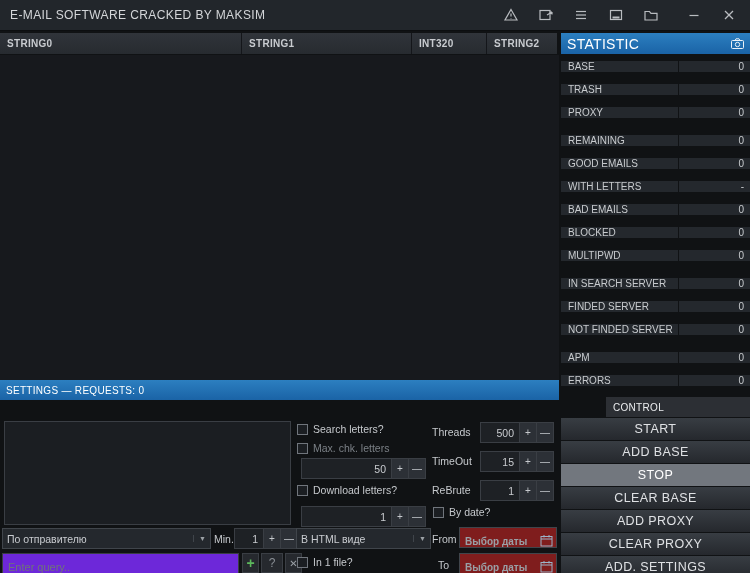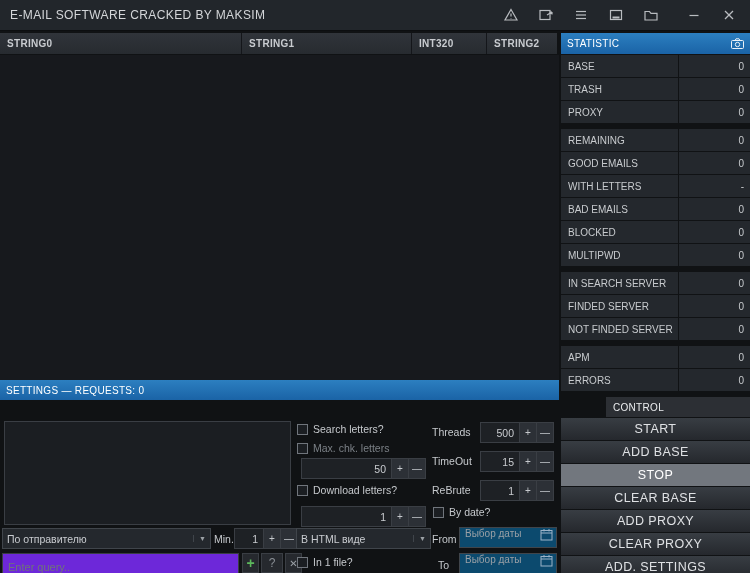--- a/index.html
+++ b/index.html
@@ -19,24 +19,24 @@
   
   .grid-header{position:absolute;left:0;top:33px;width:560px;height:21px;display:flex;}
   .col-h{background:linear-gradient(180deg,#30343a,#272b30);border-right:1px solid #14161a;
     font-size:10px;font-weight:bold;color:#c9ccd0;letter-spacing:.3px;
     display:flex;align-items:center;padding-left:7px;box-sizing:border-box;}
   .grid-body{position:absolute;left:0;top:55px;width:559px;height:341px;background:#17191d;}
 
   
   .right-panel{position:absolute;left:561px;top:33px;width:189px;}
   .panel-header{height:21px;background:linear-gradient(180deg,#2c7fc0,#1a63a6);
-    display:flex;align-items:center;font-size:10px;color:#fff;letter-spacing:.3px;
+    display:flex;align-items:center;font-size:14px;color:#fff;letter-spacing:.3px;
     padding:0 6px;box-sizing:border-box;}
   .panel-header .hd-text{flex:1;}
-  .stat-row{display:flex;margin-top:1px;height:22px;}
+  .stat-row{display:flex;margin-top:1px;height:22px;align-items:center;}
   .stat-row.group-gap{margin-top:6px;}
   .stat-label{width:117px;background:#24282d;color:#c8cbce;font-size:10px;
     display:flex;align-items:center;padding-left:7px;box-sizing:border-box;}
   .stat-value{flex:1;margin-left:1px;background:#24282d;color:#c8cbce;font-size:10px;
     display:flex;align-items:center;justify-content:flex-end;padding-right:6px;box-sizing:border-box;}
 
   
   .settings-bar{position:absolute;left:0;top:380px;width:559px;height:20px;
     background:linear-gradient(180deg,#2c7fc0,#1a63a6);color:#fff;font-size:10px;
     display:flex;align-items:center;padding-left:6px;box-sizing:border-box;letter-spacing:.3px;}
@@ -62,22 +62,22 @@
   .stepper-value{background:#1e2125;border:1px solid #3a3e44;box-sizing:border-box;
     color:#c9ccd0;font-size:10.5px;display:flex;align-items:center;justify-content:flex-end;
     padding-right:5px;}
   .stepper-btn{width:17px;background:#2c3036;border:1px solid #3a3e44;border-left:none;
     box-sizing:border-box;color:#c6c9cd;font-size:10px;display:flex;align-items:center;
     justify-content:center;cursor:pointer;overflow:hidden;}
   .cb{position:absolute;display:flex;align-items:flex-end;cursor:pointer;}
   .cb-box{width:11px;height:11px;background:#1b1e22;border:1px solid #70757c;box-sizing:border-box;}
   .cb-text{margin-left:5px;font-size:10.5px;color:#c6c9cd;white-space:nowrap;}
   .cb.dim .cb-text{color:#7b8086;}
-  .datefield{position:absolute;display:flex;align-items:flex-start;background:#0c4a6e;
-    border:1px solid #40454b;box-sizing:border-box;padding:0 3px 0 5px;cursor:pointer;}
+  .datefield{position:absolute;display:flex;align-items:flex-end;background:#7f1d1d;
+    border:1px solid #40454b;box-sizing:border-box;padding:0 3px 0 5px;cursor:pointer;font-weight:bold;}
   .df-text{flex:1;font-size:10px;color:#9aa0a6;white-space:nowrap;overflow:hidden;}
   .query-input{position:absolute;left:2px;top:136px;width:237px;height:28px;
     background:#6d28d9;border:1px solid #3a3e44;box-sizing:border-box;color:#c9ccd0;
     font-size:11px;font-family:"Liberation Sans",sans-serif;padding:0 5px;outline:none;}
   .query-input::placeholder{color:#6f747a;}
   .sq-btn{position:absolute;height:20px;box-sizing:border-box;background:#26292e;
     border:1px solid #3a3e44;display:flex;align-items:center;justify-content:center;
     font-size:12px;color:#8a8f95;cursor:pointer;}
   .sq-btn.green{color:#5cb85c;font-size:14px;font-weight:bold;}
   .sq-btn.gray-x{color:#9aa0a6;font-size:10px;}

